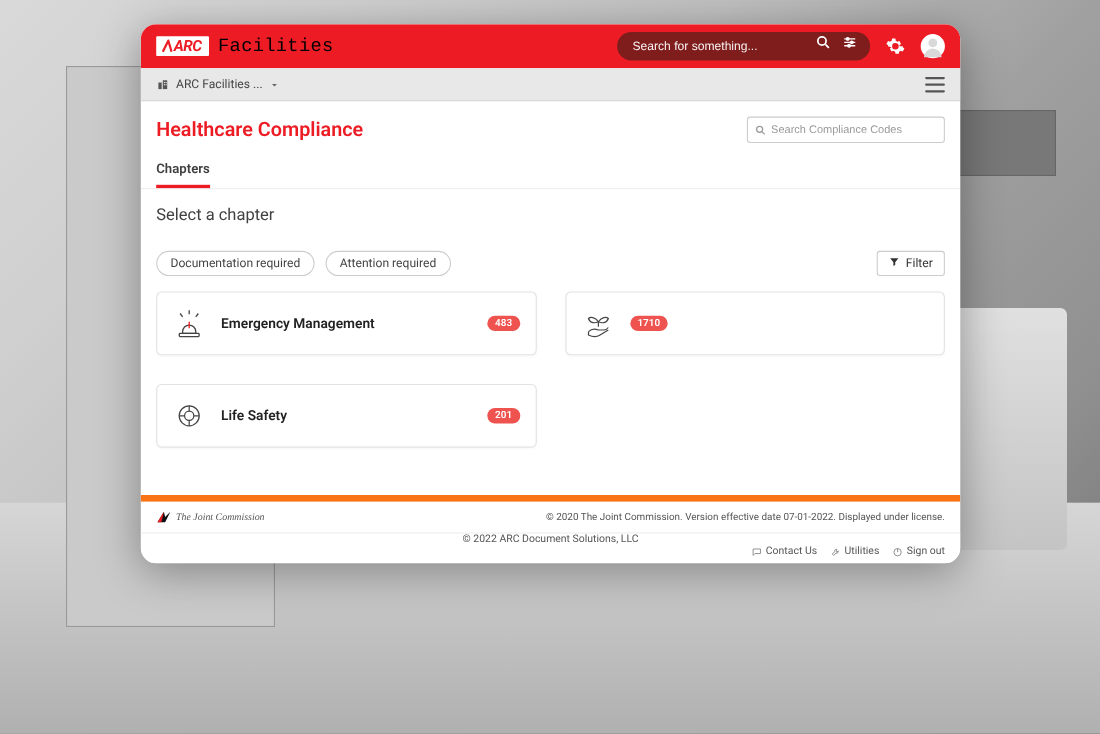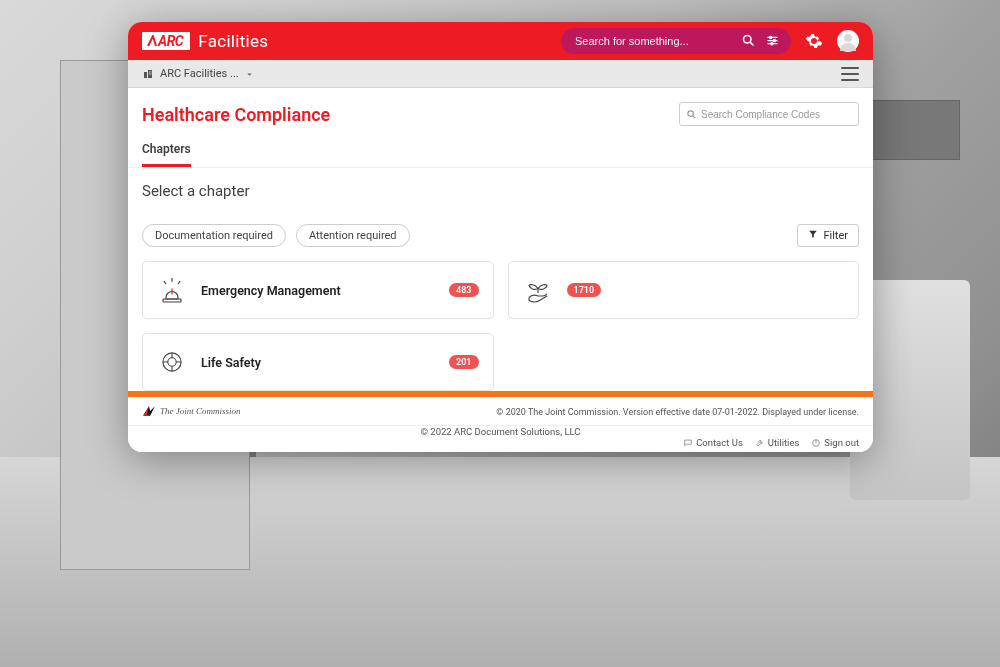--- a/index.html
+++ b/index.html
@@ -36,21 +36,21 @@
     border-radius: 6px;
   }
   .backdrop .panel {
     position: absolute; right: 40px; top: 100px; width: 130px; height: 60px;
     background: #787878; border: 1px solid #666;
   }
 
   .app-window {
     position: absolute;
     left: 128px; top: 22px;
-    width: 745px; height: 430px;
+    width: 745px; height: 490px;
     background: #fff;
     border-radius: 14px;
     box-shadow: 0 8px 40px rgba(0,0,0,0.35);
     overflow: hidden;
     display: flex; flex-direction: column;
     font-size: 12px;
     color: #333;
   }
 
   .topbar {
@@ -64,29 +64,30 @@
     color: #ed1c24;
     font-weight: 700;
     font-style: italic;
     font-size: 14px;
     padding: 1px 7px 1px 5px;
     border-radius: 1px;
     letter-spacing: -0.5px;
     display: inline-flex; align-items: center;
   }
   .logo-text {
-    color: #ffffff; font-size: 17px; margin-left: 8px;
+    color: #000000; font-size: 17px; margin-left: 8px;
     letter-spacing: 0.3px;
+    font-family: Liberation Mono, monospace;
   }
   .search-pill {
     margin-left: auto;
-    background: #be185d;
+    background: #7f1d1d;
     height: 26px; width: 230px;
     border-radius: 14px;
-    display: flex; align-items: center;
+    display: flex; 
     padding: 0 10px 0 14px;
     color: #fff;
   }
   .search-pill input {
     background: transparent; border: none; outline: none;
     color: #fff; font-size: 11px; flex: 1;
   }
   .search-pill input::placeholder { color: #fff; opacity: 0.95; }
   .top-icon {
     color: #fff; margin-left: 14px; width: 18px; height: 18px;
@@ -172,21 +173,21 @@
     margin-left: auto; border: 1px solid #ccc; border-radius: 3px;
     padding: 4px 10px; font-size: 11px; color: #333;
     display: inline-flex; gap: 5px;
   }
   .funnel-icon { width: 10px; height: 10px; color: #333;}
 
   .cards {
     margin-top: 14px;
     display: grid;
     grid-template-columns: 1fr 1fr;
-    gap: 14px;
+    gap: 26px;
   }
   .card {
     border: 1px solid #e2e2e2;
     border-radius: 5px;
     height: 58px;
     display: flex; align-items: center;
     padding: 0 14px;
     box-shadow: 0 1px 2px rgba(0,0,0,0.03);
   }
   .card-icon {

